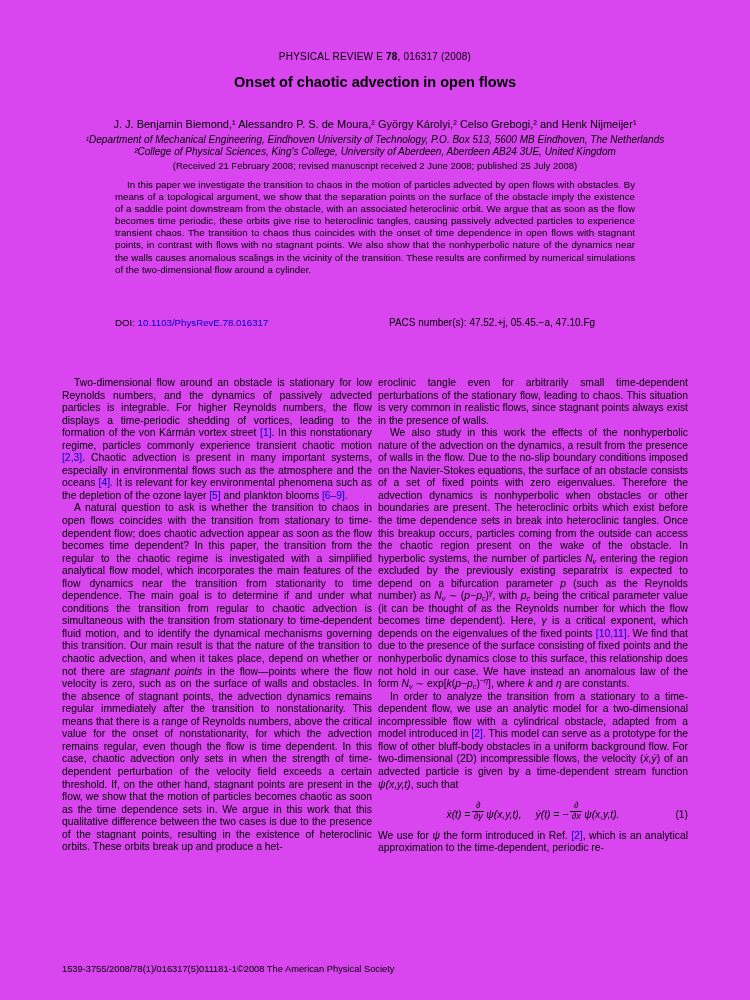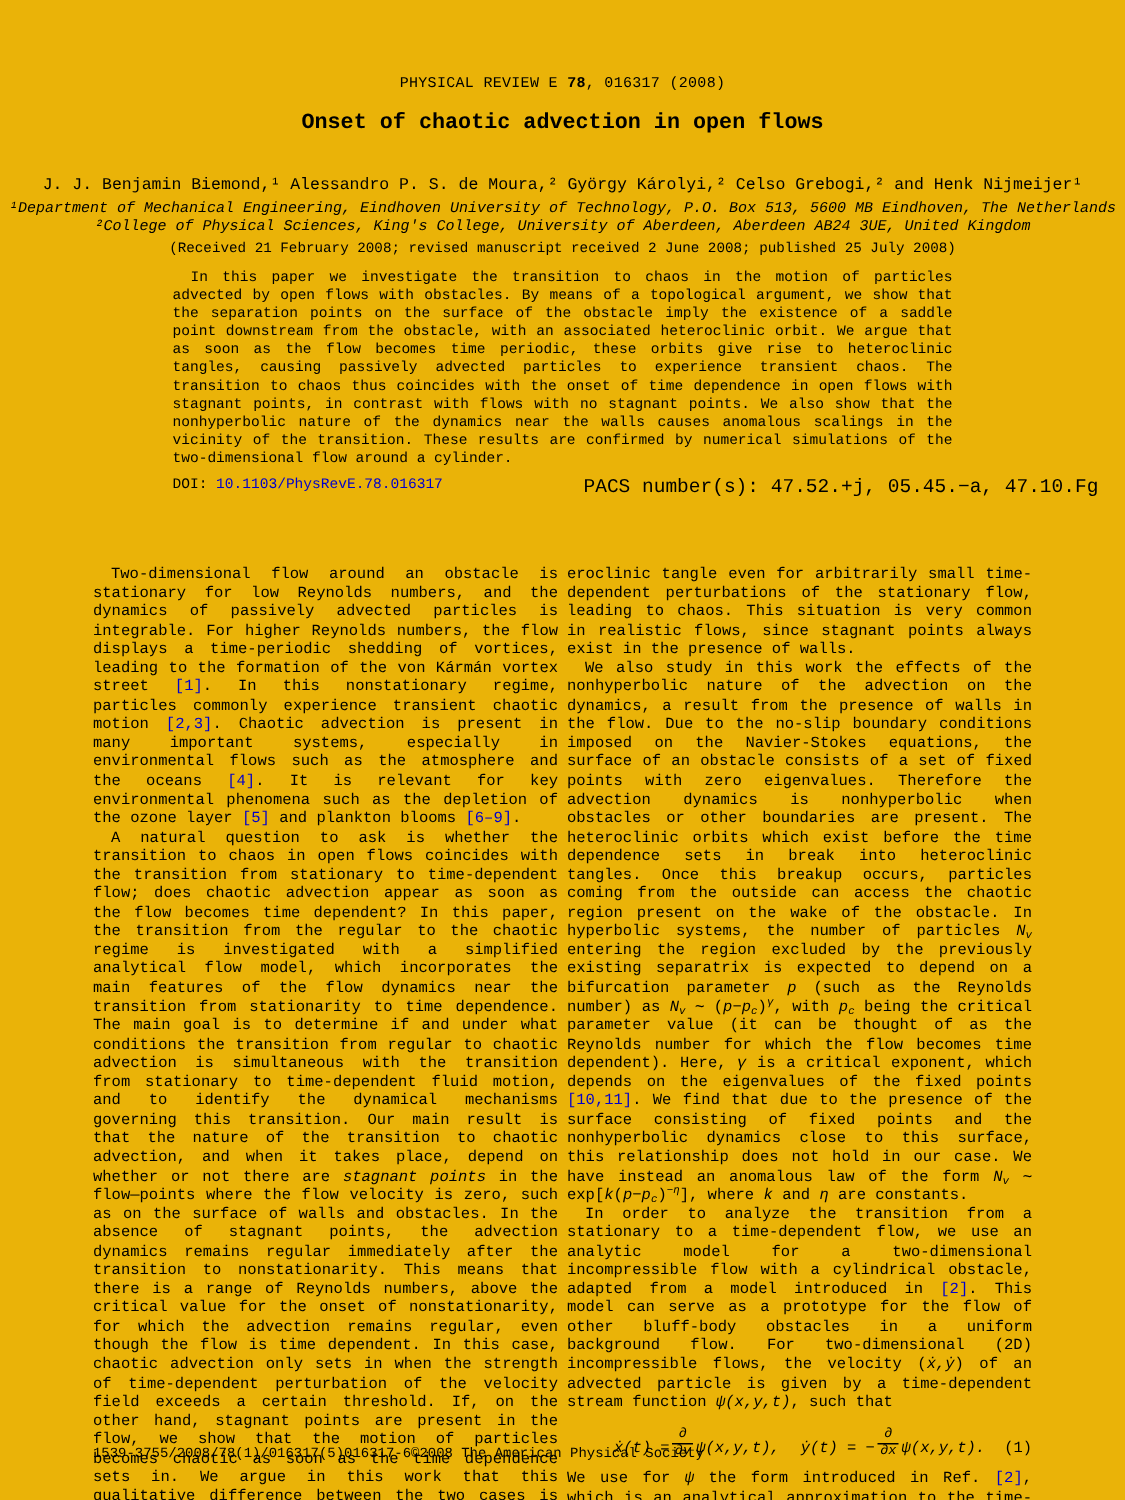--- a/index.html
+++ b/index.html
@@ -1,30 +1,30 @@
 <!DOCTYPE html>
 <html lang="en" style="--link: #0000cc;"><head>
 <meta charset="utf-8">
 <style>
   html,body{margin:0;padding:0;background:#ffffff;}
-  .page{position:relative;width:750px;height:1000px;background:#eab308;
-        font-family:Liberation Mono, monospace;color:#000;overflow:hidden;}
+  .page{position:relative;width:750px;height:1000px;background:#d946ef;
+        font-family:Liberation Sans, sans-serif;color:#000;overflow:hidden;}
   .centered{position:absolute;left:0;width:100%;text-align:center;}
   .journal{top:51px;font-size:10px;letter-spacing:.2px;}
   .b{font-weight:bold;}
   .title{top:74px;font-size:14.5px;font-weight:bold;}
   .authors{top:118px;font-size:11px;}
   .affil{font-size:10px;font-style:italic;}
   .affil1{top:134px;}
   .affil2{top:146px;}
   .received{top:160px;font-size:9.5px;}
   .abstract{position:absolute;top:179px;left:115px;width:520px;font-size:9.7px;
             line-height:12.1px;text-align:justify;text-indent:12px;}
   .doiline{position:absolute;top:317px;left:115px;font-size:9.7px;}
-  .pacs{position:absolute;top:317px;left:389px;font-size:13px;}
+  .pacs{position:absolute;top:317px;left:389px;font-size:10px;}
   .cols{position:absolute;top:377px;left:62px;width:626px;display:flex;gap:6px;
         font-size:10.35px;line-height:12.55px;text-align:justify;
         hyphens:auto;-webkit-hyphens:auto;}
   .col{flex:1;min-width:0;}
   .para{margin:0;}
   .para.indent{text-indent:12px;}
   .cite{color:var(--link,#0000cc);}
   .it{font-style:italic;}
   sub,sup{font-size:7.2px;line-height:0;}
   sup{vertical-align:4px;}
@@ -88,17 +88,17 @@
         <span class="eqnum">(1)</span>
       </div>
       <div>
           <p class="para"><span>We use for </span><span class="it">ψ</span><span> the form introduced in Ref. </span><span class="cite">[2]</span><span>, which is an analytical approximation to the time-dependent, periodic re-</span></p>
         </div>
     </div>
   </div>
 
   <div class="footer">
     <span>1539-3755/2008/78(1)/016317(5)</span>
-    <span>016317-6</span>
+    <span>011181-1</span>
     <span>©2008 The American Physical Society</span>
   </div>
 
 </div>
 
 </body></html>

